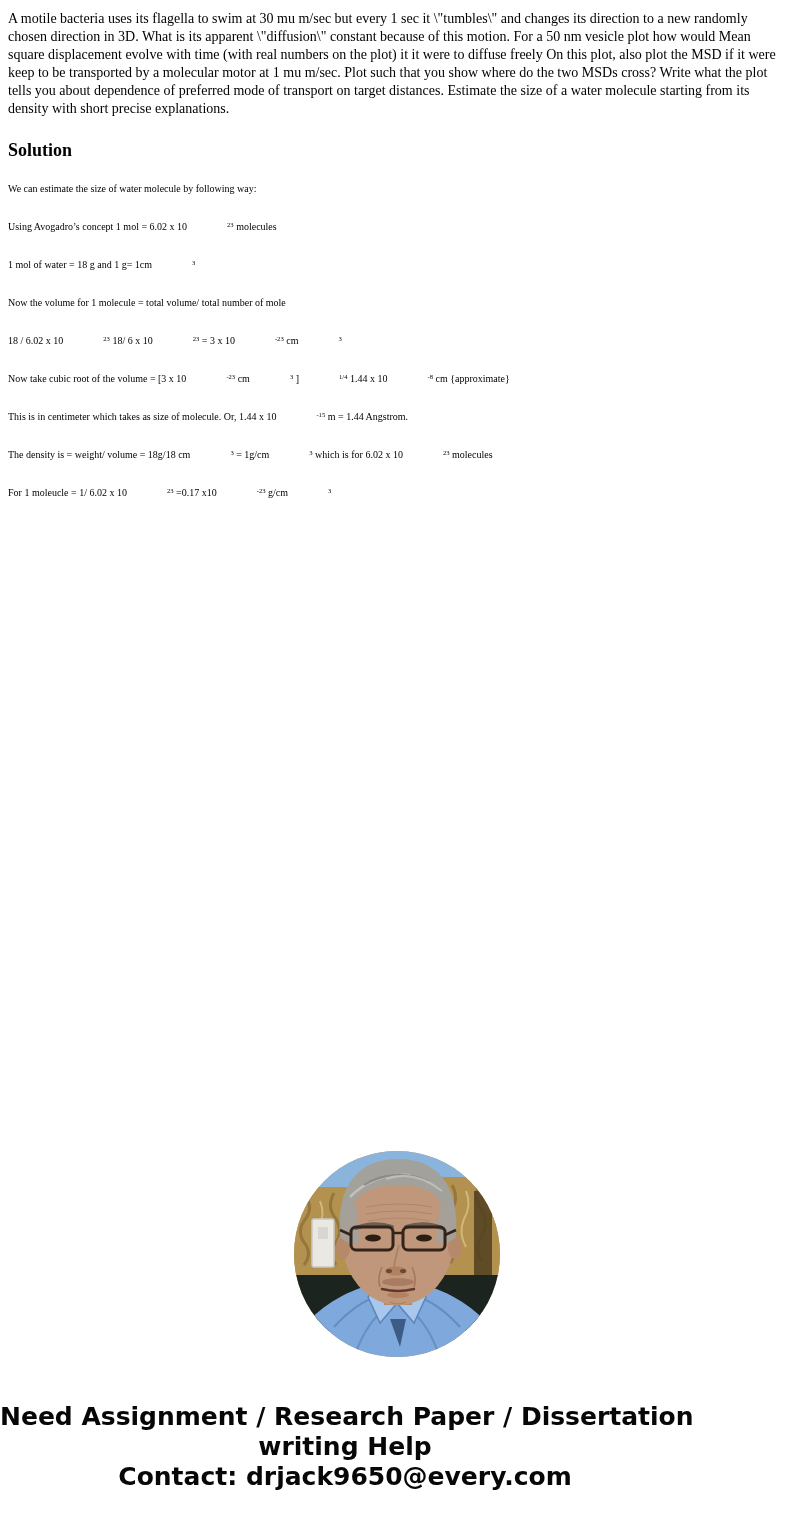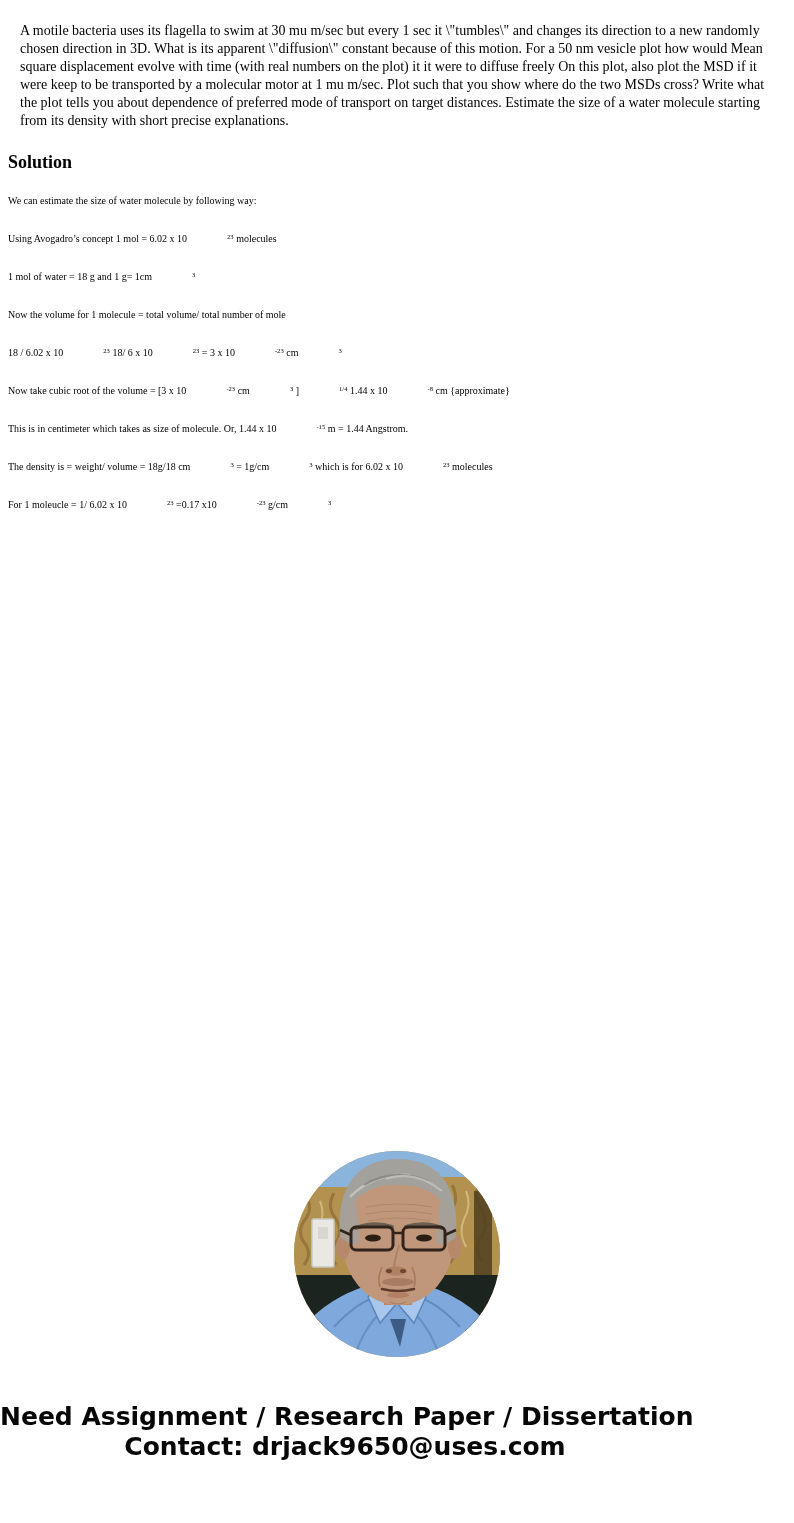--- a/index.html
+++ b/index.html
@@ -8,21 +8,21 @@
     width: 794px;
     height: 1523px;
     margin: 0 auto;
     background: #ffffff;
     overflow: hidden;
     font-family: "Liberation Serif", "DejaVu Serif", serif;
     color: #000000;
   }
   .content { padding: 10px 8px 0 8px; }
   .question {
-    margin: 12px;
+    margin: 0;
     font-size: 14px;
     line-height: 18px;
   }
   .sol-heading {
     margin: 22px 0 0 0;
     font-size: 18px;
     line-height: 20px;
     font-weight: 700;
   }
   .sol-p {
@@ -160,16 +160,17 @@
         <ellipse cx="104" cy="131" rx="16" ry="4" fill="#8a5c44" opacity="0.45"></ellipse>
         <path d="M88,138 Q104,142 120,138" stroke="#5f3a2c" stroke-width="2.5" fill="none" stroke-linecap="round"></path>
         <ellipse cx="104" cy="144" rx="11" ry="3" fill="#b07b5e" opacity="0.8"></ellipse>
         <path d="M96,151 Q104,155 112,151" stroke="#9c6f50" stroke-width="1.2" fill="none" opacity="0.6"></path>
       </g>
     </svg>
   </div>
 
   <div class="banner">
     <div class="banner-line">Need Assignment / Research Paper / Dissertation</div>
-    <div class="banner-line">Contact: drjack9650@uses.com</div>
+    <div class="banner-line">writing Help</div>
+    <div class="banner-line">Contact: drjack9650@every.com</div>
   </div>
 
 </div>
 
 </body></html>

